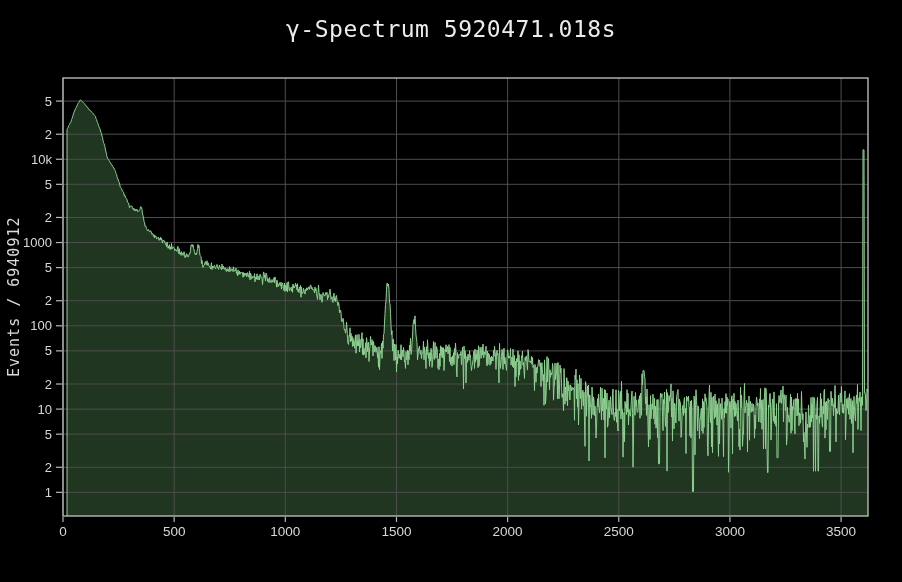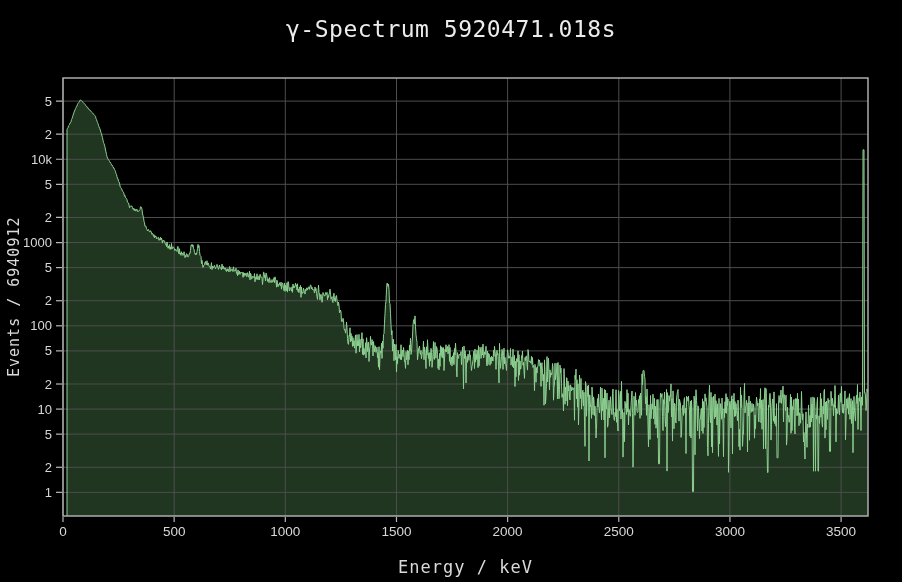--- a/index.html
+++ b/index.html
@@ -1,20 +1,19 @@
 <!DOCTYPE html>
 <html><head>
 <meta charset="utf-8">
 <style>
   html,body{margin:0;padding:0;background:#000;}
   .stage{
     position:relative;width:902px;height:582px;background:#000;
     font-family:"DejaVu Sans Mono","Liberation Mono",monospace;
     overflow:hidden;
-    border-radius:11px;
   }
   .chart-title{
     position:absolute;top:16px;left:0;right:0;text-align:center;
     color:#ececec;font-size:23px;letter-spacing:0.5px;white-space:pre;
   }
   .x-label{
     position:absolute;top:557px;left:63px;width:805px;text-align:center;
     color:#dadada;font-size:17px;letter-spacing:1px;white-space:pre;
   }
   .y-label{
@@ -106,15 +105,14 @@
         <text x="52" y="188.83144239576842" text-anchor="end" fill="#d8d8d8" font-size="13">5</text>
         <line x1="56" y1="159.26415136303274" x2="62" y2="159.26415136303274" stroke="#b8b8b8" stroke-width="1.2"></line>
         <text x="52" y="163.76415136303274" text-anchor="end" fill="#d8d8d8" font-size="13">10k</text>
         <line x1="56" y1="134.1968603302971" x2="62" y2="134.1968603302971" stroke="#b8b8b8" stroke-width="1.2"></line>
         <text x="52" y="138.6968603302971" text-anchor="end" fill="#d8d8d8" font-size="13">2</text>
         <line x1="56" y1="101.05970405140579" x2="62" y2="101.05970405140579" stroke="#b8b8b8" stroke-width="1.2"></line>
         <text x="52" y="105.55970405140579" text-anchor="end" fill="#d8d8d8" font-size="13">5</text>
       </g>
     </svg>
 
-  <div class="x-label">Energy / keV</div>
 
 </div>
 
 </body></html>

